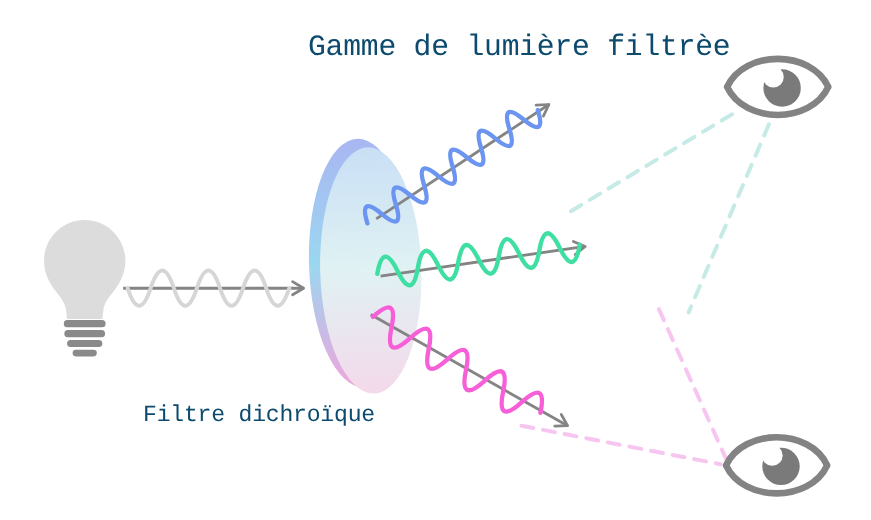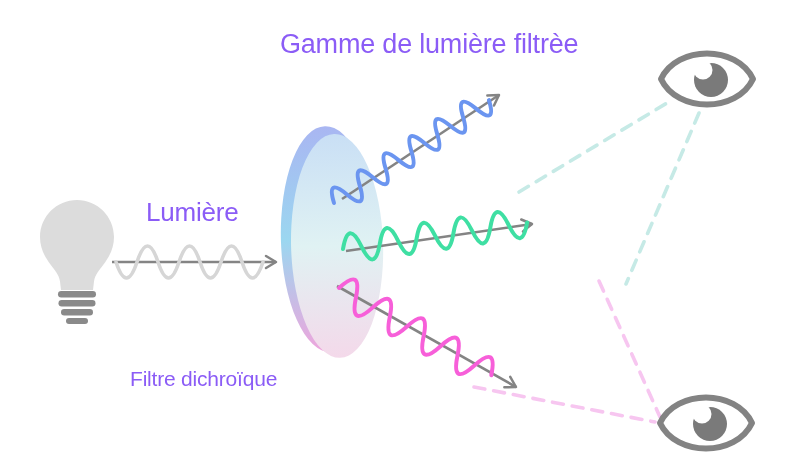--- a/index.html
+++ b/index.html
@@ -6,23 +6,24 @@
   .stage{
     position:relative;
     width:792px;height:473px;
     background:#ffffff;
     overflow:hidden;
     font-family:"Liberation Sans", sans-serif;
   }
   .stage svg{position:absolute;left:0;top:0;}
   .lbl{
     position:absolute;
-    color:#8b5cf6;
+    color:#0c4a6e;
     white-space:nowrap;
     letter-spacing:-0.2px;
+    font-family:Liberation Mono, monospace;
   }
   .lbl-title{left:280px;top:29px;font-size:27px;}
   .lbl-light{left:146px;top:197px;font-size:26px;}
   .lbl-filter{left:130px;top:367px;font-size:21px;}
 </style>
 </head>
 <body>
 
 <div class="stage">
 
@@ -91,15 +92,14 @@
     <line x1="519" y1="192" x2="667" y2="103" fill="none" stroke-width="3.6" stroke-linecap="round" stroke-dasharray="11 9" stroke="#c6eae6"></line>
     <line x1="699" y1="113" x2="626" y2="284" fill="none" stroke-width="3.6" stroke-linecap="round" stroke-dasharray="11 9" stroke="#c6eae6"></line>
     <line x1="599" y1="281" x2="660" y2="417" fill="none" stroke-width="3.6" stroke-linecap="round" stroke-dasharray="11 9" stroke="#f7c6f0"></line>
     <line x1="474" y1="387" x2="655" y2="422" fill="none" stroke-width="3.6" stroke-linecap="round" stroke-dasharray="11 9" stroke="#f7c6f0"></line>
 
     <use href="#eyeShape" transform="translate(707,79)"></use>
     <use href="#eyeShape" transform="translate(706,423)"></use>
   </svg>
 
   <div class="lbl lbl-title">Gamme de lumière filtrèe</div>
-  <div class="lbl lbl-light">Lumière</div>
   <div class="lbl lbl-filter">Filtre dichroïque</div>
 </div>
 
 </body></html>

